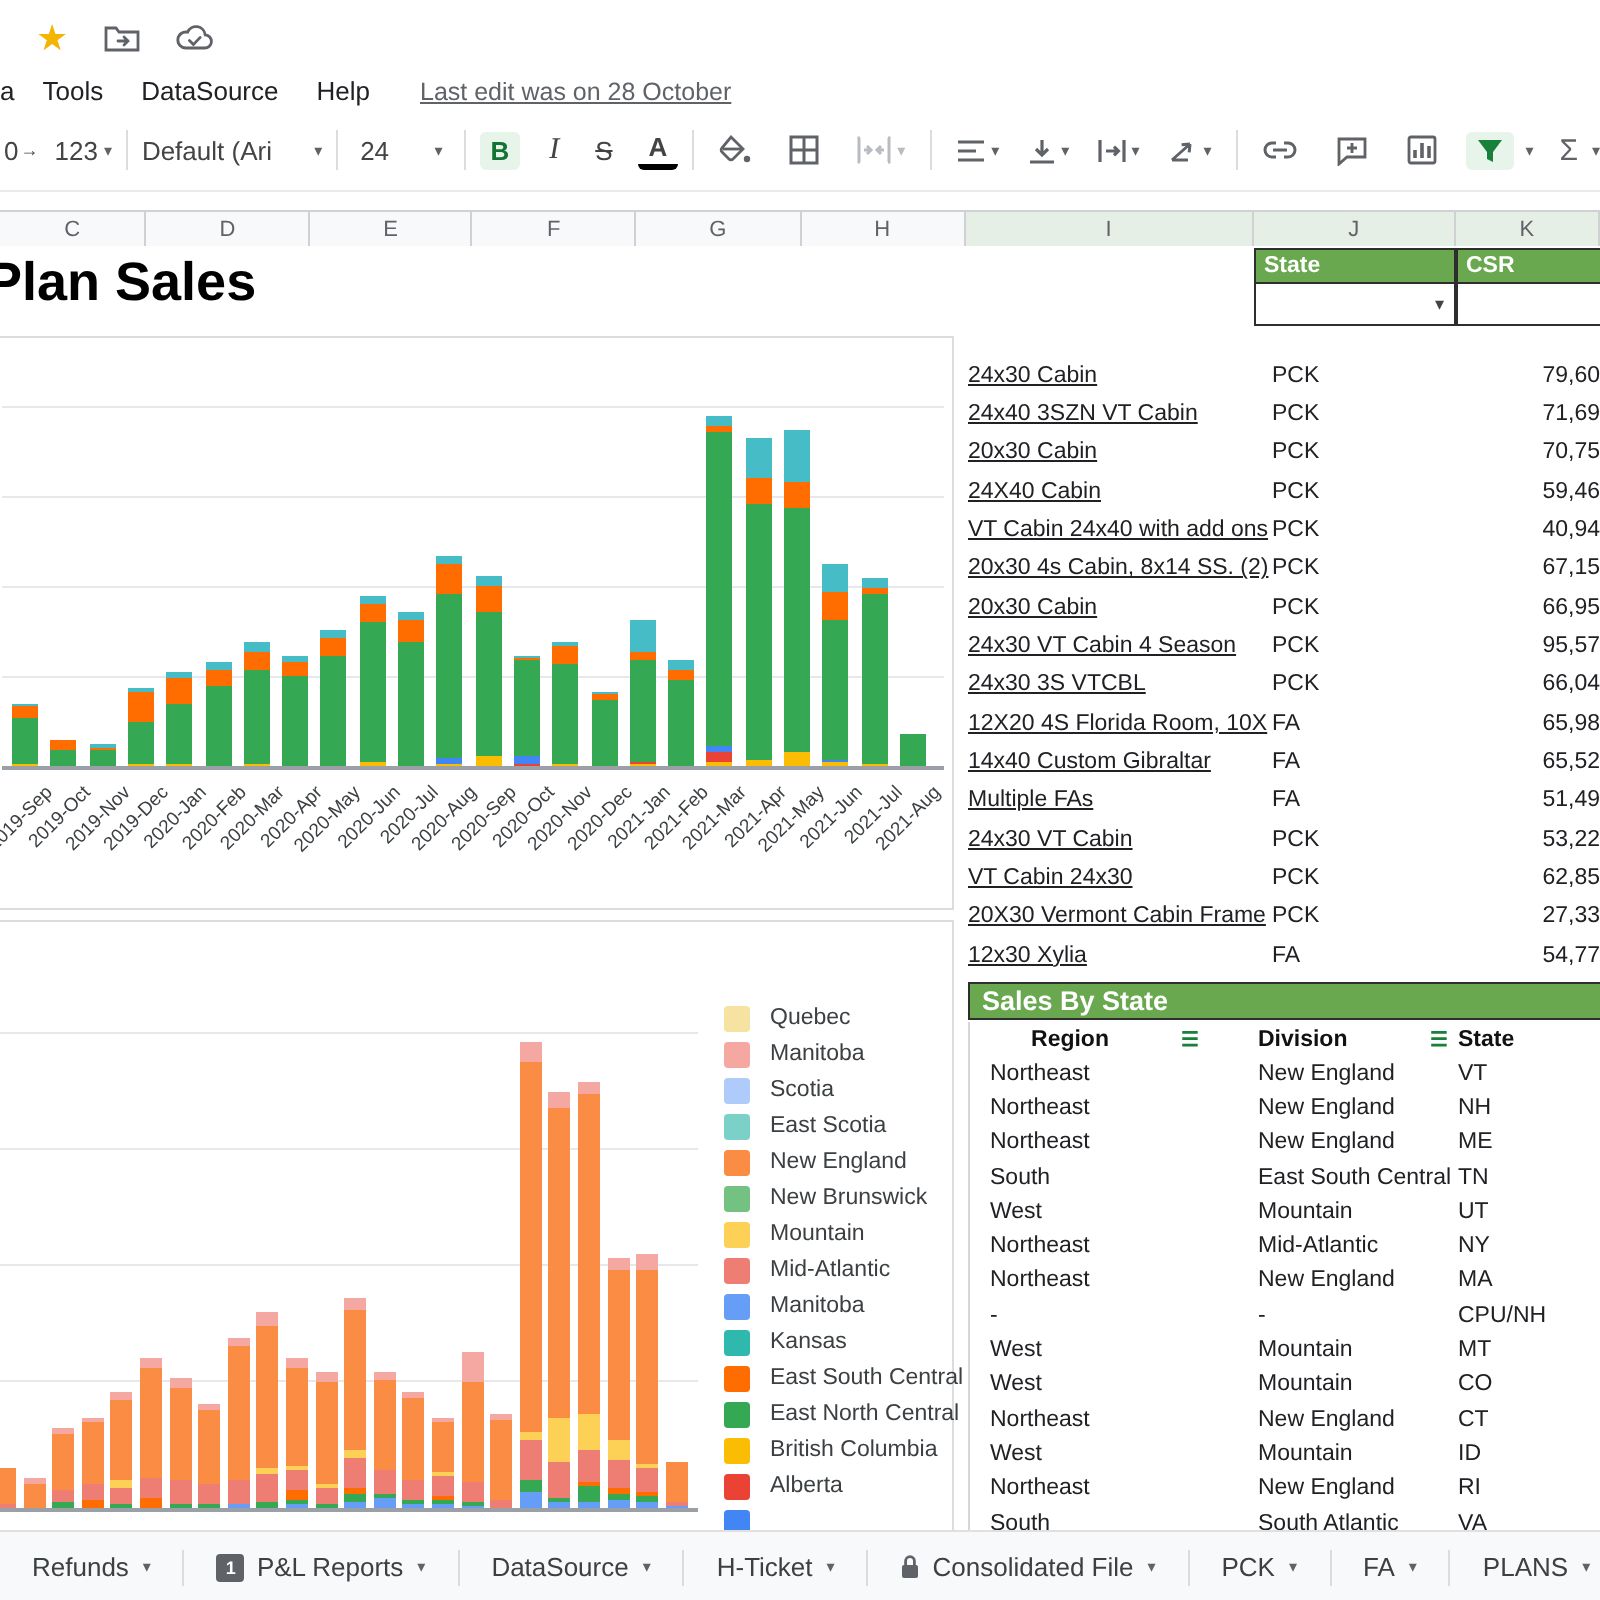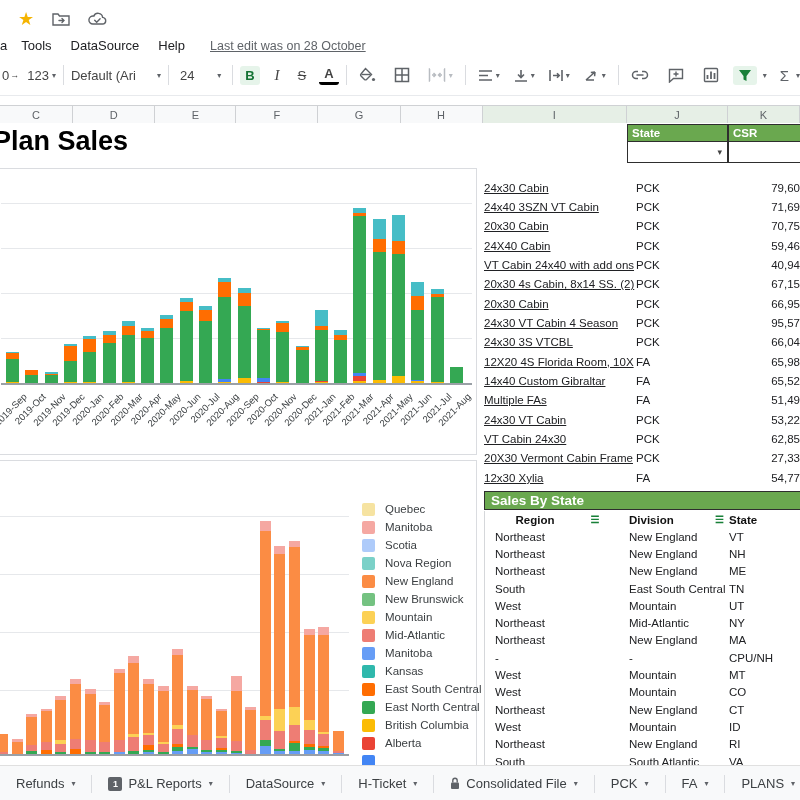--- a/index.html
+++ b/index.html
@@ -469,21 +469,21 @@
       <div class="legend-item" style="left: 395px; top: 59px;">
         <span class="legend-swatch" style="background: rgb(245, 168, 162);"></span>
         <span class="legend-label">Manitoba</span>
       </div>
       <div class="legend-item" style="left: 395px; top: 77px;">
         <span class="legend-swatch" style="background: rgb(174, 203, 250);"></span>
         <span class="legend-label">Scotia</span>
       </div>
       <div class="legend-item" style="left: 395px; top: 95px;">
         <span class="legend-swatch" style="background: rgb(123, 209, 200);"></span>
-        <span class="legend-label">Nova Region</span>
+        <span class="legend-label">East Scotia</span>
       </div>
       <div class="legend-item" style="left: 395px; top: 113px;">
         <span class="legend-swatch" style="background: rgb(251, 140, 68);"></span>
         <span class="legend-label">New England</span>
       </div>
       <div class="legend-item" style="left: 395px; top: 131px;">
         <span class="legend-swatch" style="background: rgb(116, 194, 129);"></span>
         <span class="legend-label">New Brunswick</span>
       </div>
       <div class="legend-item" style="left: 395px; top: 149px;">

